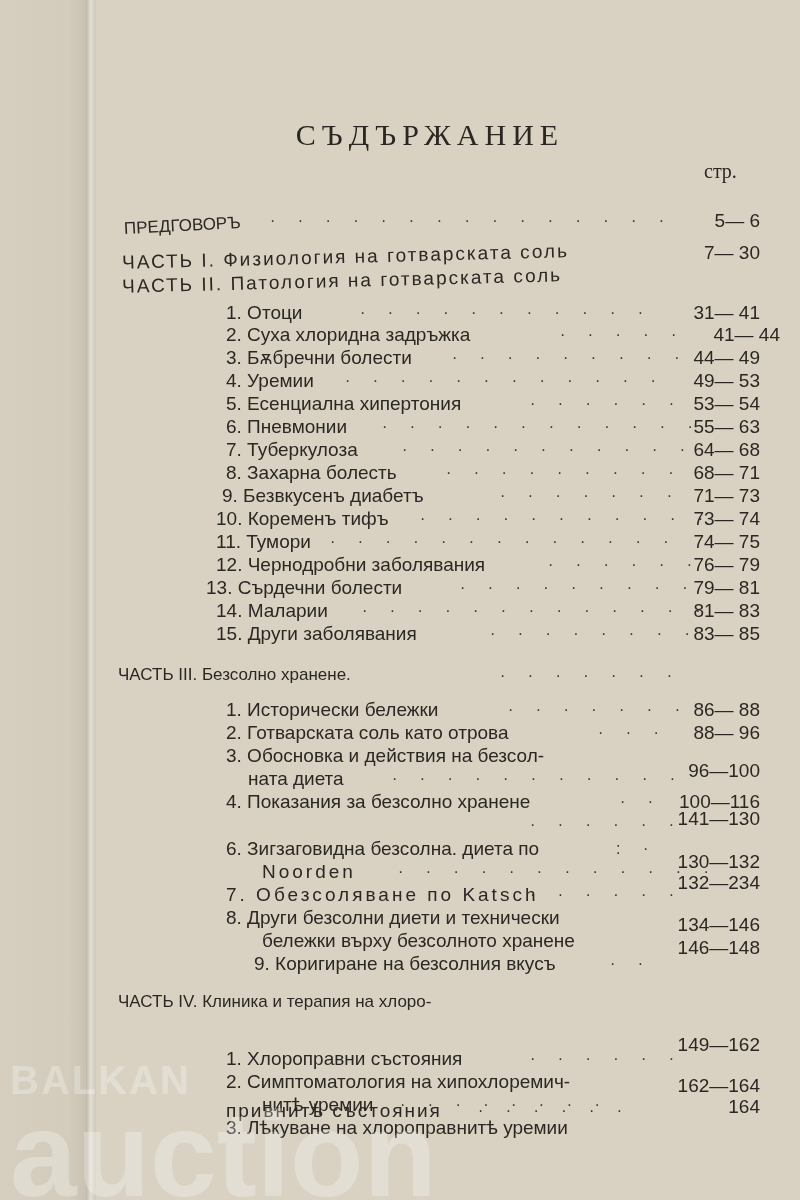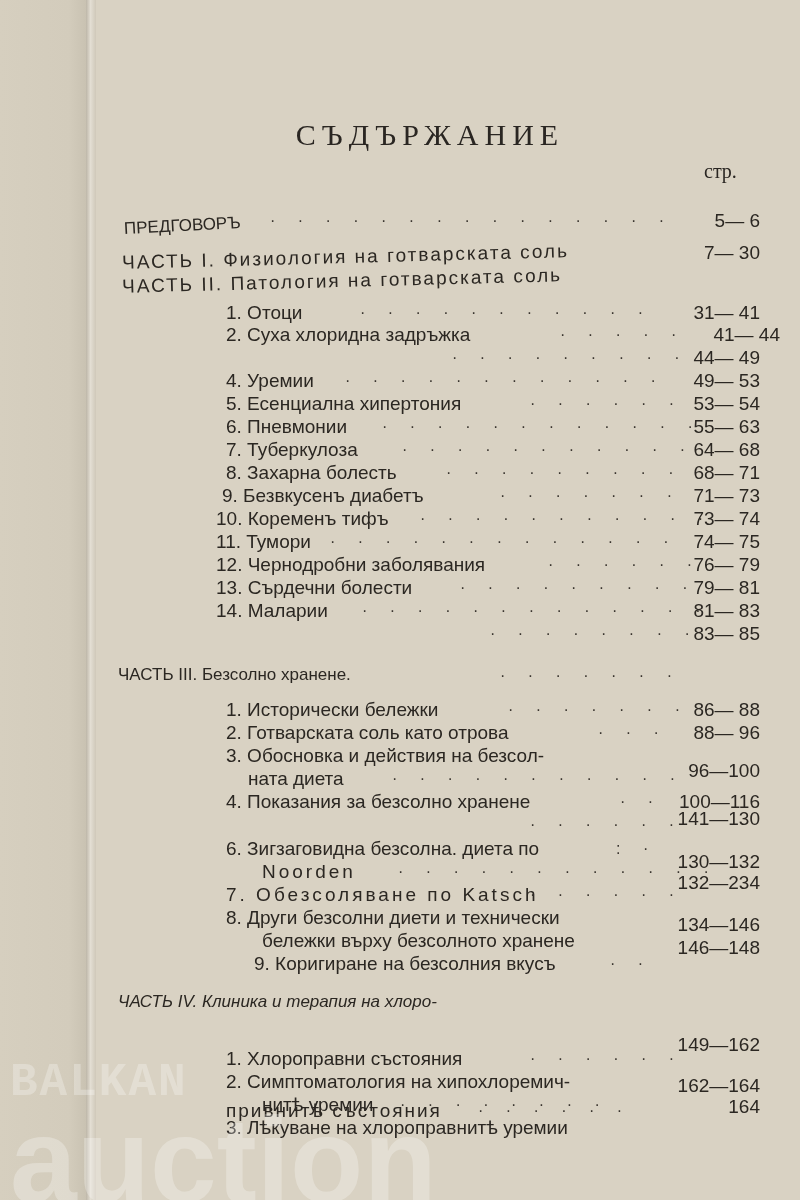--- a/index.html
+++ b/index.html
@@ -43,21 +43,21 @@
       position: absolute; right: 40px; width: 110px; text-align: right;
       font-family: "Liberation Sans Narrow", "Liberation Sans", sans-serif;
     }
     .part-label { letter-spacing: 2px; }
     .caps { font-size: 17px; letter-spacing: 0px; }
     .latin { letter-spacing: 3px; }
     .watermark {
       position: absolute; left: 10px; top: 1060px; color: rgba(255,255,255,0.28);
       font-weight: bold; line-height: 1;
     }
-    .watermark .w1 { font-size: 46px; display: block; letter-spacing: 2px; font-family: Liberation Mono, monospace; }
+    .watermark .w1 { font-size: 40px; display: block; letter-spacing: 2px; }
     .watermark .w2 { font-size: 120px; display: block; margin-top: -6px; }
   </style>
 </head>
 <body>
 
 <div class="left-page"></div>
 <div class="gutter"></div>
 <div class="right-page"></div>
 
 <div class="page-title">СЪДЪРЖАНИЕ</div>
@@ -81,20 +81,21 @@
       <span class="label" style="left:226px;text-align:center;">1. Отоци</span>
       <span class="dots" style="left:360px;">· · · · · · · · · · ·</span>
       <span class="pages">31— 41</span>
     </div>
   <div class="row" style="top:324px;padding-left:20px;">
       <span class="label" style="left:226px;">2. Суха хлоридна задръжка</span>
       <span class="dots" style="left:560px;">· · · · ·</span>
       <span class="pages">41— 44</span>
     </div>
   <div class="row" style="top:347px;">
+      <span class="label" style="left:226px;">3. Бѫбречни болести</span>
       <span class="dots" style="left:452px;">· · · · · · · · ·</span>
       <span class="pages">44— 49</span>
     </div>
   <div class="row" style="top:370px;">
       <span class="label" style="left:226px;">4. Уремии</span>
       <span class="dots" style="left:345px;">· · · ·  · · · · · · · ·</span>
       <span class="pages">49— 53</span>
     </div>
   <div class="row" style="top:393px;">
       <span class="label" style="left:226px;">5. Есенциална хипертония</span>
@@ -130,30 +131,31 @@
       <span class="label" style="left:216px;">11. Тумори</span>
       <span class="dots" style="left:330px;">· · ·  · · · · · · · · · ·</span>
       <span class="pages">74— 75</span>
     </div>
   <div class="row" style="top:554px;">
       <span class="label" style="left:216px;">12. Чернодробни заболявания</span>
       <span class="dots" style="left:548px;">· · · · · ·</span>
       <span class="pages">76— 79</span>
     </div>
   <div class="row" style="top:577px;">
-      <span class="label" style="left:216px;">13. Сърдечни болести</span>
+      <span class="label" style="left:206px;">13. Сърдечни болести</span>
       <span class="dots" style="left:460px;">· · · · · · · · ·</span>
       <span class="pages">79— 81</span>
     </div>
   <div class="row" style="top:600px;">
       <span class="label" style="left:216px;">14. Маларии</span>
       <span class="dots" style="left:362px;">· · · · · · · · · · · · ·</span>
       <span class="pages">81— 83</span>
     </div>
   <div class="row" style="top:623px;">
+      <span class="label" style="left:216px;">15. Други заболявания</span>
       <span class="dots" style="left:490px;">· · · · · · · ·</span>
       <span class="pages">83— 85</span>
     </div>
 </div>
 
 <div class="row" style="top:665px;">
   <span class="label caps" style="left:118px;">ЧАСТЬ III. Безсолно хранене.</span>
   <span class="dots" style="left:500px;">· · · · · · ·</span>
 </div>
 <div class="row" style="top:699px;">
@@ -204,21 +206,21 @@
     <span class="label" style="left:262px;">бележки върху безсолното хранене</span>
     <span class="pages" style="top:-16px;">134—146</span>
   </div>
 <div class="row" style="top:953px;">
     <span class="label" style="left:226px;margin-left:28px;">9. Коригиране на безсолния вкусъ</span>
     <span class="dots" style="left:610px;">· ·</span>
     <span class="pages" style="top:-16px;">146—148</span>
   </div>
 
 <div class="row" style="top:992px;">
-  <span class="label caps" style="left:118px;font-style:italic;">ЧАСТЬ IV. Клиника и терапия на хлоро-</span>
+  <span class="label caps" style="left:118px;">ЧАСТЬ IV. Клиника и терапия на хлоро-</span>
 </div>
 <div class="row" style="top:1060px;margin-top:40px;">
   <span class="label part-label" style="left:226px;">привнитѣ състояния</span>
   <span class="dots" style="left:478px;">· · · · · ·</span>
 </div>
 <div class="row" style="top:1048px;">
     <span class="label" style="left:226px;">1. Хлороправни състояния</span>
     <span class="dots" style="left:530px;">· · · · · ·</span>
     <span class="pages" style="top:-14px;">149—162</span>
   </div>

